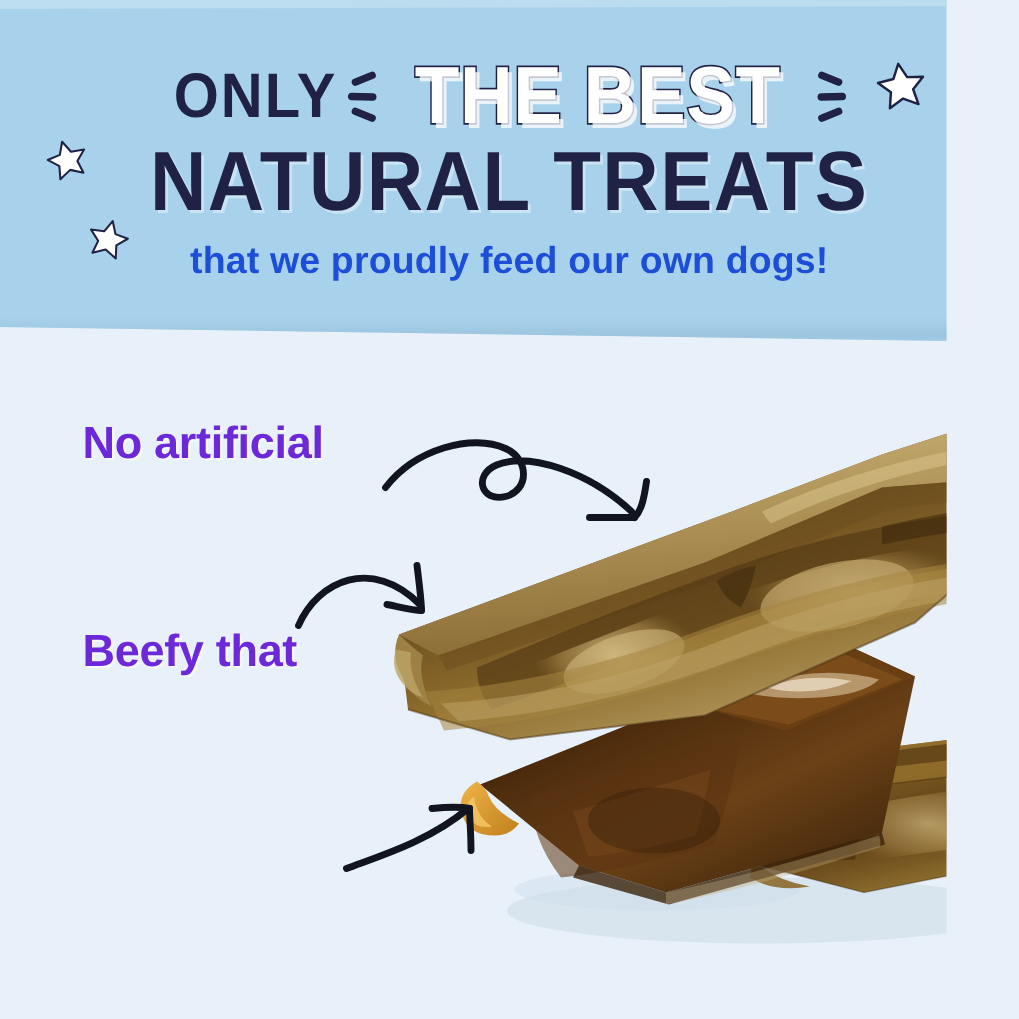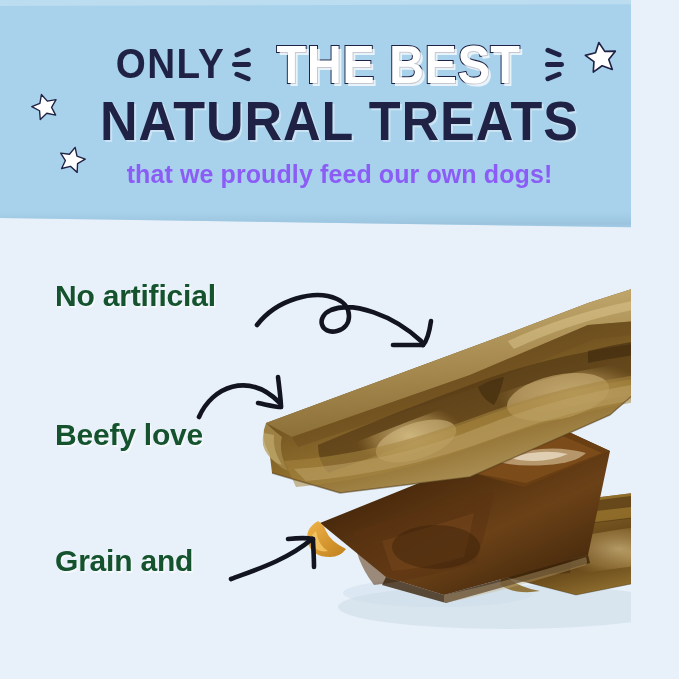--- a/index.html
+++ b/index.html
@@ -90,34 +90,34 @@
     text-shadow: 2px 2px 0 rgba(255,255,255,.40);
   }
 
   
   .subtitle{
     position:absolute; left:0; top:160px; width:679px;
     text-align:center;
     font-family:"Liberation Sans", sans-serif;
     font-weight:bold;
     font-size:25px;
-    color:#8b5cf6;
+    color:#1d4ed8;
     letter-spacing:.1px;
   }
 
   
   .star{ position:absolute; }
   .star svg{ display:block; overflow:visible; }
 
   
   .feature{
     position:absolute;
     font-family:"Liberation Sans", sans-serif;
     font-weight:bold;
-    color:#14532d;
+    color:#6d28d9;
     font-size:30px;
     line-height:1.22;
     letter-spacing:-.2px;
     text-shadow: 1.5px 1.5px 0 rgba(255,255,255,.55);
   }
   #feat0{ left:55px; top:278px; }
   #feat1{ left:55px; top:417px; }
   #feat2{ left:55px; top:543px; }
 
   
@@ -285,32 +285,31 @@
   </div>
   <div class="arrow" style="left:253px; top:283px;">
     <svg width="215" height="75" viewBox="0 0 215 75">
       <path d="M4 42 C24 16, 62 6, 84 16 C100 23, 100 44, 84 48 C68 52, 62 34, 78 27 C100 18, 140 32, 168 58" fill="none" stroke="#12141f" stroke-width="4.6" stroke-linecap="round"></path>
       <path d="M178 38 C176 52, 174 58, 170 62" fill="none" stroke="#12141f" stroke-width="4.6" stroke-linecap="round"></path>
       <path d="M140 62 C152 62, 164 62, 170 62" fill="none" stroke="#12141f" stroke-width="4.6" stroke-linecap="round"></path>
     </svg>
   </div>
 
   <div class="feature" id="feat1">
-    <div>Beefy love</div>
+    <div>Beefy that</div>
   </div>
   <div class="arrow" style="left:196px; top:363px;">
     <svg width="110" height="62" viewBox="0 0 110 62">
       <path d="M3 54 C16 24, 52 8, 84 40" fill="none" stroke="#12141f" stroke-width="4.6" stroke-linecap="round"></path>
       <path d="M82 14 C84 30, 85 40, 85 44" fill="none" stroke="#12141f" stroke-width="4.6" stroke-linecap="round"></path>
       <path d="M62 40 C72 42, 80 44, 85 44" fill="none" stroke="#12141f" stroke-width="4.6" stroke-linecap="round"></path>
     </svg>
   </div>
 
   <div class="feature" id="feat2">
-    <div>Grain and</div>
   </div>
   <div class="arrow" style="left:228px; top:527px;">
     <svg width="105" height="58" viewBox="0 0 105 58">
       <path d="M3 52 C24 44, 58 34, 84 12" fill="none" stroke="#12141f" stroke-width="4.6" stroke-linecap="round"></path>
       <path d="M86 40 C86 28, 85 18, 85 12" fill="none" stroke="#12141f" stroke-width="4.6" stroke-linecap="round"></path>
       <path d="M60 12 C70 11, 80 11, 85 12" fill="none" stroke="#12141f" stroke-width="4.6" stroke-linecap="round"></path>
     </svg>
   </div>
 
 </div>

